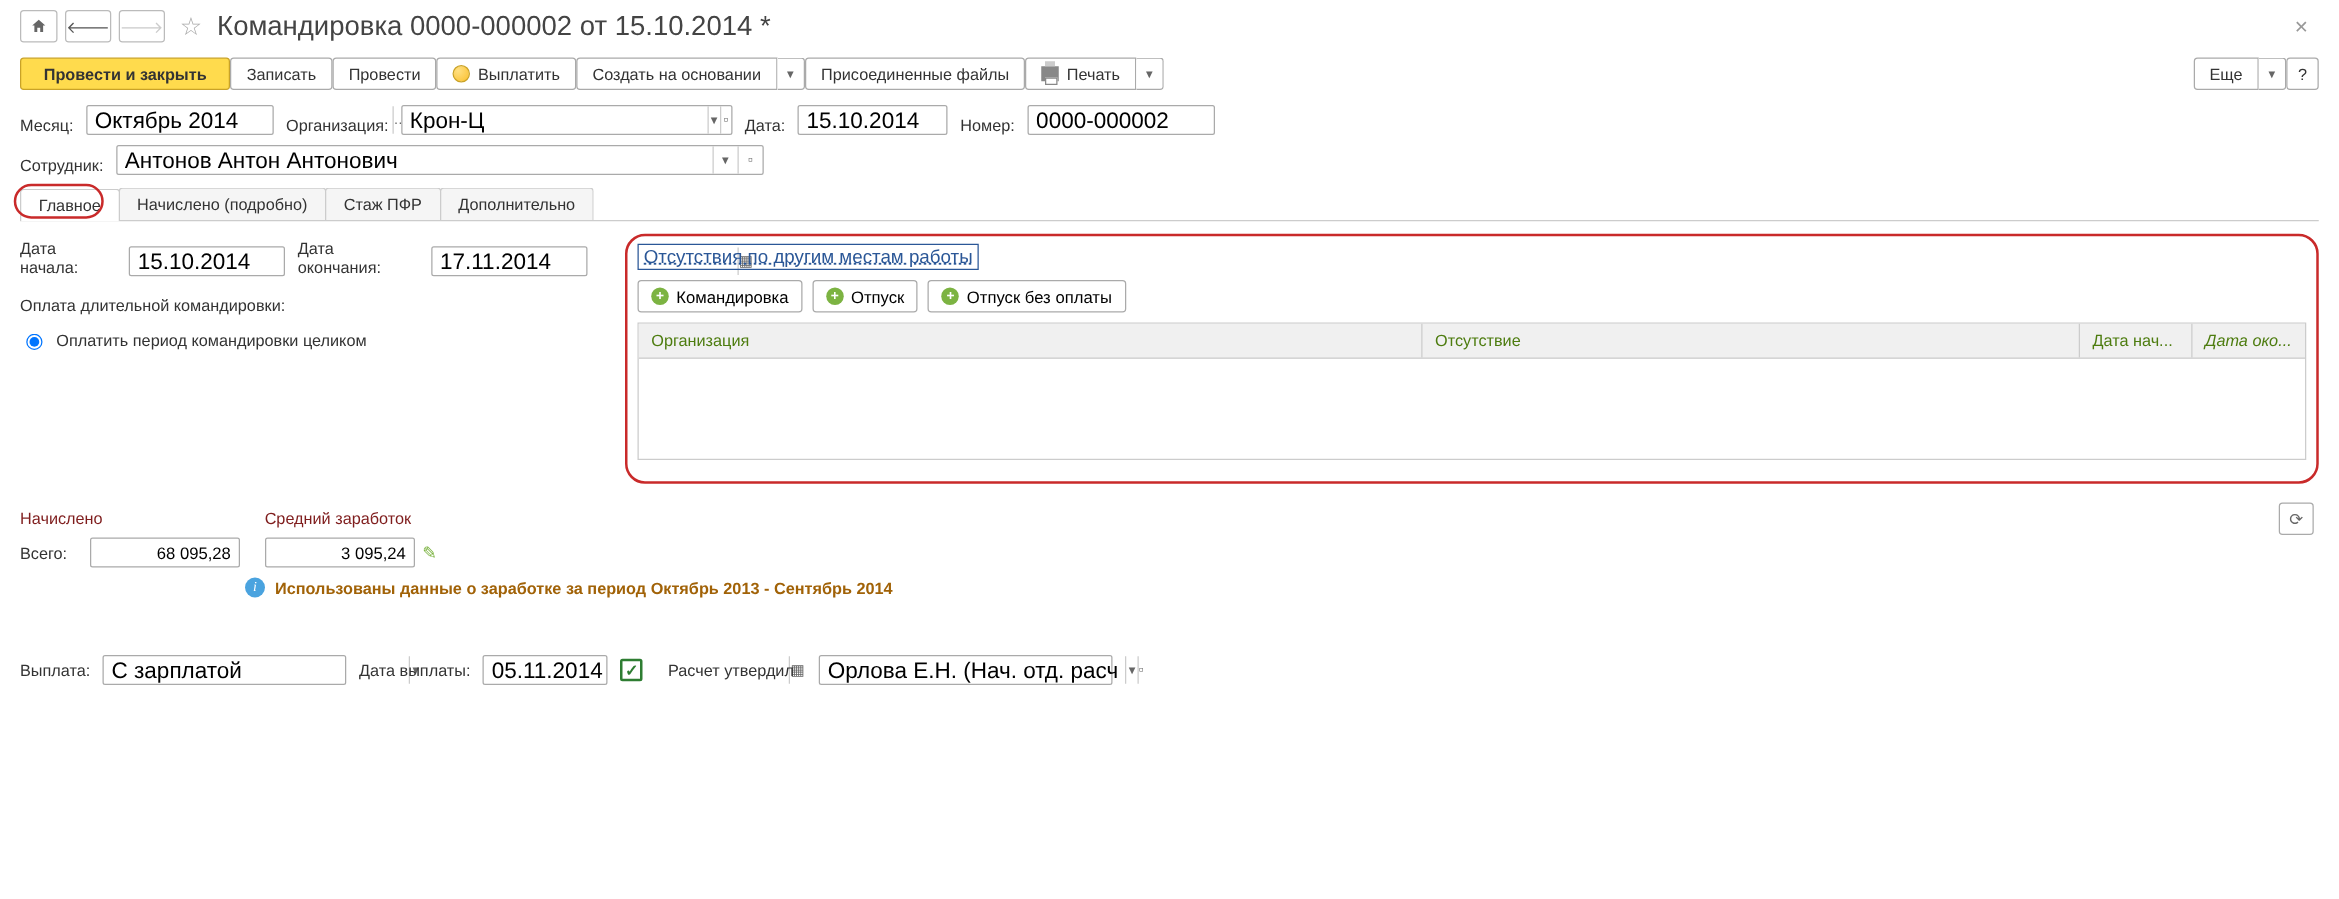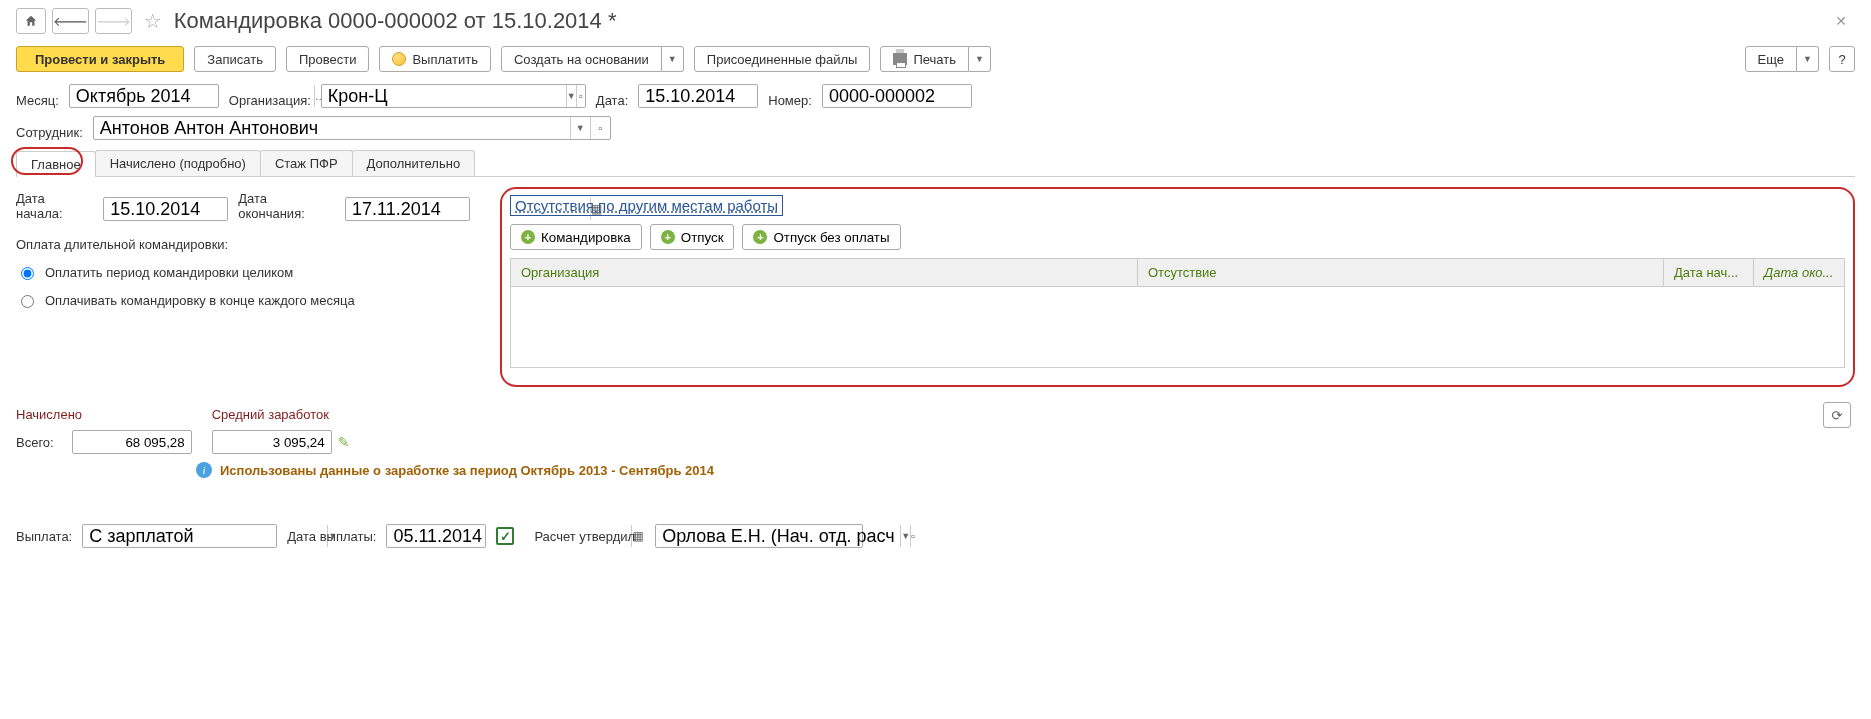--- a/index.html
+++ b/index.html
@@ -40,21 +40,20 @@
   }
   .close-x {
     margin-left: auto;
     color: #999;
     font-size: 14px;
     padding-right: 8px;
   }
   .toolbar {
     display: flex;
     align-items: center;
-    gap: 10px;
     padding: 8px 16px;
   }
   .btn {
     display: inline-flex;
     align-items: center;
     gap: 6px;
     height: 26px;
     padding: 0 12px;
     border: 1px solid #aaa;
     border-radius: 3px;
@@ -458,24 +457,20 @@
         <div class="input-wrap" style="width:125px">
           <input value="17.11.2014" style="">
           <div class="input-btn cal-icon">▦</div>
         </div>
       </div>
       <div class="radio-group">
         <div class="lbl" style="padding:6px 0">Оплата длительной командировки:</div>
         <label class="radio-item">
           <input type="radio" name="pay" checked="" style="">
           <span>Оплатить период командировки целиком</span>
-        </label>
-        <label class="radio-item">
-          <input type="radio" name="pay" style="">
-          <span>Оплачивать командировку в конце каждого месяца</span>
         </label>
       </div>
     </div>
 
     <div class="right-col">
       <div class="absence-panel">
         <span class="absence-title">Отсутствия по другим местам работы</span>
         <div class="absence-btns">
           <button class="btn-add">
             <span class="plus-icon">+</span>
@@ -534,20 +529,20 @@
         <span class="caret-sym">▼</span>
       </div>
   </div>
   <span class="lbl">Дата выплаты:</span>
   <div class="input-wrap" style="width:100px">
     <input value="05.11.2014" style="">
     <div class="input-btn cal-icon">▦</div>
   </div>
   <span class="checkbox-green">✓</span>
   <span class="lbl" style="margin-left:10px">Расчет утвердил</span>
-  <div class="input-wrap" style="width:208px;margin-left:10px">
+  <div class="input-wrap" style="width:235px;margin-left:10px">
     <input style="flex: 1 1 0%;" value="Орлова Е.Н. (Нач. отд. расч">
     <div class="input-btn">
         <span class="caret-sym">▼</span>
       </div>
     <div class="input-btn">▫</div>
   </div>
 </div>
 
 </body></html>

